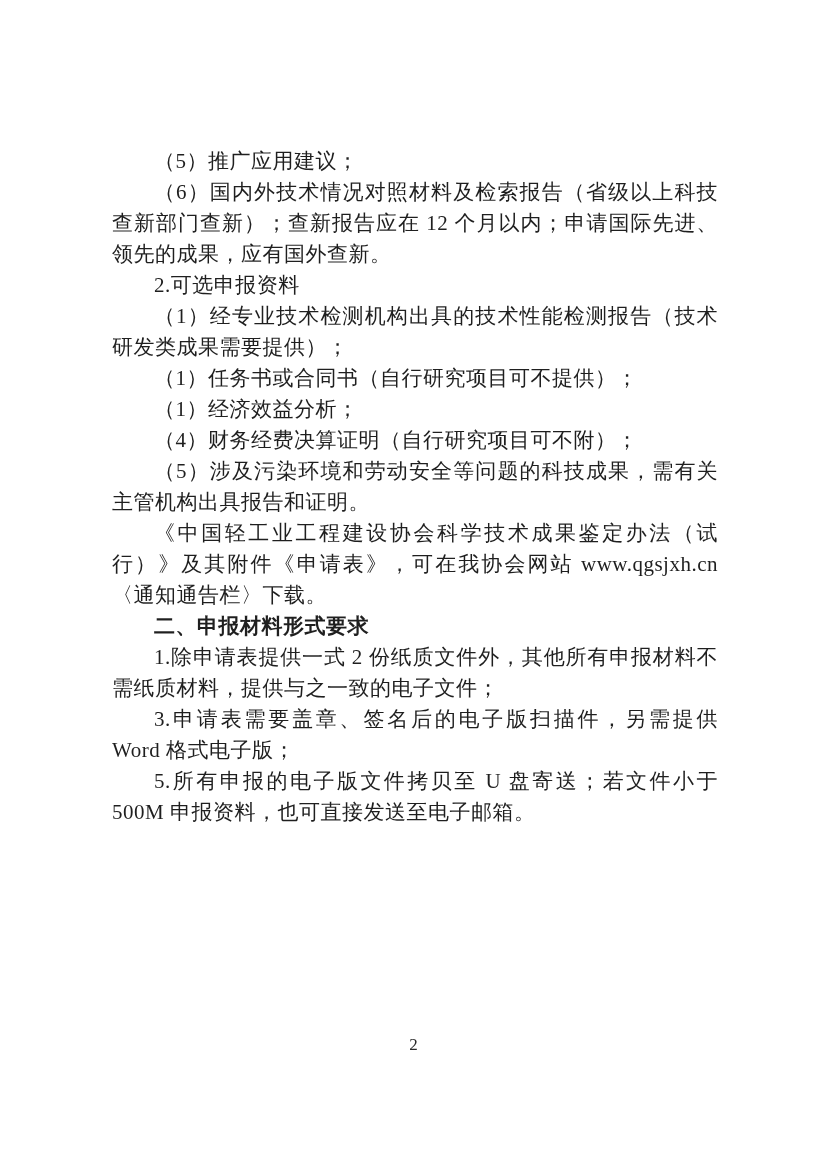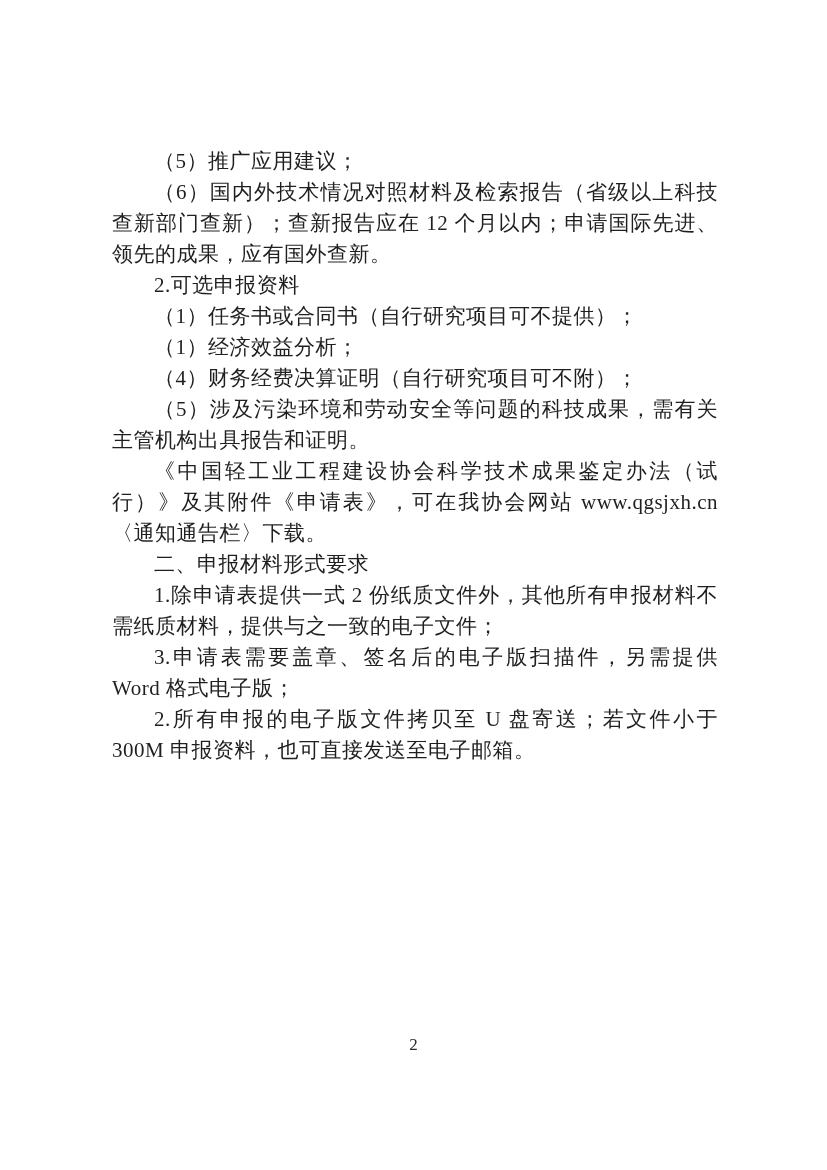--- a/index.html
+++ b/index.html
@@ -24,45 +24,46 @@
     line-height: 31px;
     color: #1f1f1f;
     text-align: justify;
     letter-spacing: 0.5px;
   }
   .para {
     margin: 0;
     text-indent: 2em;
   }
   .para.heading {
-    font-weight: normal;
+    font-weight: bold;
   }
   .footer {
     position: absolute;
     left: 0;
     right: 0;
     top: 1034px;
     text-align: center;
     font-size: 17px;
     line-height: 22px;
     color: #2a2a2a;
   }
 </style>
 </head>
 <body>
 
 <div class="page">
   <div class="content">
       <p class="para">（5）推广应用建议；</p>
       <p class="para">（6）国内外技术情况对照材料及检索报告（省级以上科技查新部门查新）；查新报告应在 12 个月以内；申请国际先进、领先的成果，应有国外查新。</p>
       <p class="para">2.可选申报资料</p>
+      <p class="para">（1）经专业技术检测机构出具的技术性能检测报告（技术研发类成果需要提供）；</p>
       <p class="para">（1）任务书或合同书（自行研究项目可不提供）；</p>
       <p class="para">（1）经济效益分析；</p>
       <p class="para">（4）财务经费决算证明（自行研究项目可不附）；</p>
       <p class="para">（5）涉及污染环境和劳动安全等问题的科技成果，需有关主管机构出具报告和证明。</p>
       <p class="para">《中国轻工业工程建设协会科学技术成果鉴定办法（试行）》及其附件《申请表》，可在我协会网站 www.qgsjxh.cn〈通知通告栏〉下载。</p>
       <p class="para heading">二、申报材料形式要求</p>
       <p class="para">1.除申请表提供一式 2 份纸质文件外，其他所有申报材料不需纸质材料，提供与之一致的电子文件；</p>
       <p class="para">3.申请表需要盖章、签名后的电子版扫描件，另需提供 Word 格式电子版；</p>
-      <p class="para">2.所有申报的电子版文件拷贝至 U 盘寄送；若文件小于 300M 申报资料，也可直接发送至电子邮箱。</p>
+      <p class="para">5.所有申报的电子版文件拷贝至 U 盘寄送；若文件小于 500M 申报资料，也可直接发送至电子邮箱。</p>
     </div>
   <div class="footer">2</div>
 </div>
 
 </body></html>

